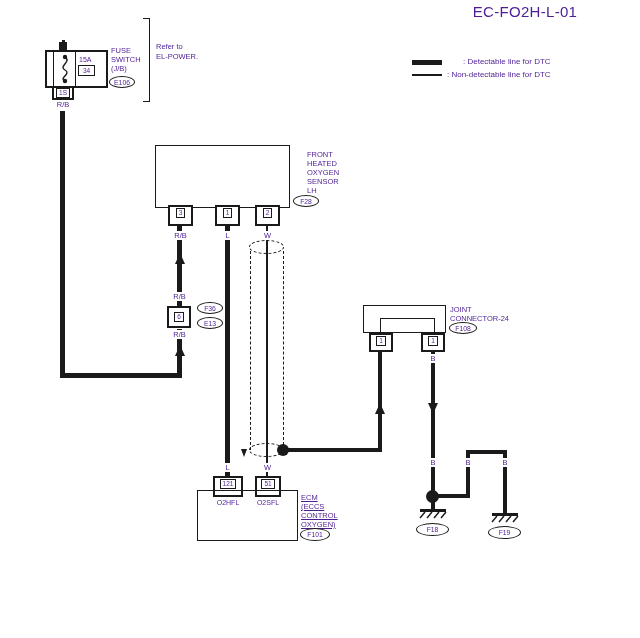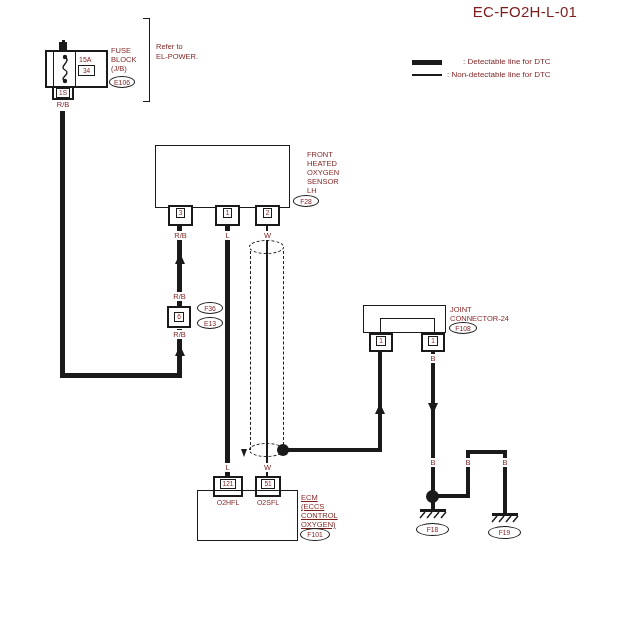--- a/index.html
+++ b/index.html
@@ -1,19 +1,19 @@
 <!DOCTYPE html>
 <html><head>
 <meta charset="utf-8">
 <style>
   * { box-sizing: border-box; margin: 0; padding: 0; }
   html,body { background:#fff; }
   .diagram {
     position: relative; width: 640px; height: 638px; background: #fff;
-    font-family: "Liberation Sans", sans-serif; color: #7f1d1d; overflow: hidden;
+    font-family: "Liberation Sans", sans-serif; color: #4c1d95; overflow: hidden;
   }
   .abs  { position:absolute; }
   .wire { position:absolute; background:#1a1a1a; }
   .lbl  { position:absolute; font-size:7.5px; line-height:9px; text-align:center;
           background:#fff; white-space:nowrap; }
   .txt  { position:absolute; font-size:7.5px; line-height:9px; white-space:nowrap; }
   .box  { position:absolute; border:1.5px solid #1a1a1a; background:#fff; }
   .oval { position:absolute; border:1.3px solid #1a1a1a; border-radius:50%;
           display:flex; align-items:center; justify-content:center;
           font-size:6.8px; background:#fff; }
@@ -88,21 +88,21 @@
     <svg width="20" height="32" viewBox="0 0 20 32" style="display:block; margin:1px auto;">
       <circle cx="10" cy="4" r="2.2" fill="#1a1a1a"></circle>
       <path d="M10 4 C 17 9, 3 13, 10 17 C 17 21, 3 25, 10 28" fill="none" stroke="#1a1a1a" stroke-width="1.4"></path>
       <circle cx="10" cy="28" r="2.2" fill="#1a1a1a"></circle>
     </svg>
   </div>
   <div class="txt" style="left:79px; top:55px; font-size:7px;">15A</div>
   <div class="box" style="left:78px; top:65px; width:17px; height:11px; border-width:1px; font-size:6.5px; text-align:center; line-height:9px;">34</div>
   <div class="txt" style="left:111px; top:46px; line-height:9px;">
     <div>FUSE</div>
-    <div>BLOCK</div>
+    <div>SWITCH</div>
     <div>(J/B)</div>
   </div>
   <div class="oval" style="left:109px; top:76px; width:26px; height:12px;">E106</div>
 
   <div class="bracket" style="left:143px; top:18px; width:7px; height:84px;"></div>
   <div class="txt" style="left:156px; top:42px; line-height:9.5px;">
     <div>Refer to</div>
     <div>EL-POWER.</div>
   </div>
 

